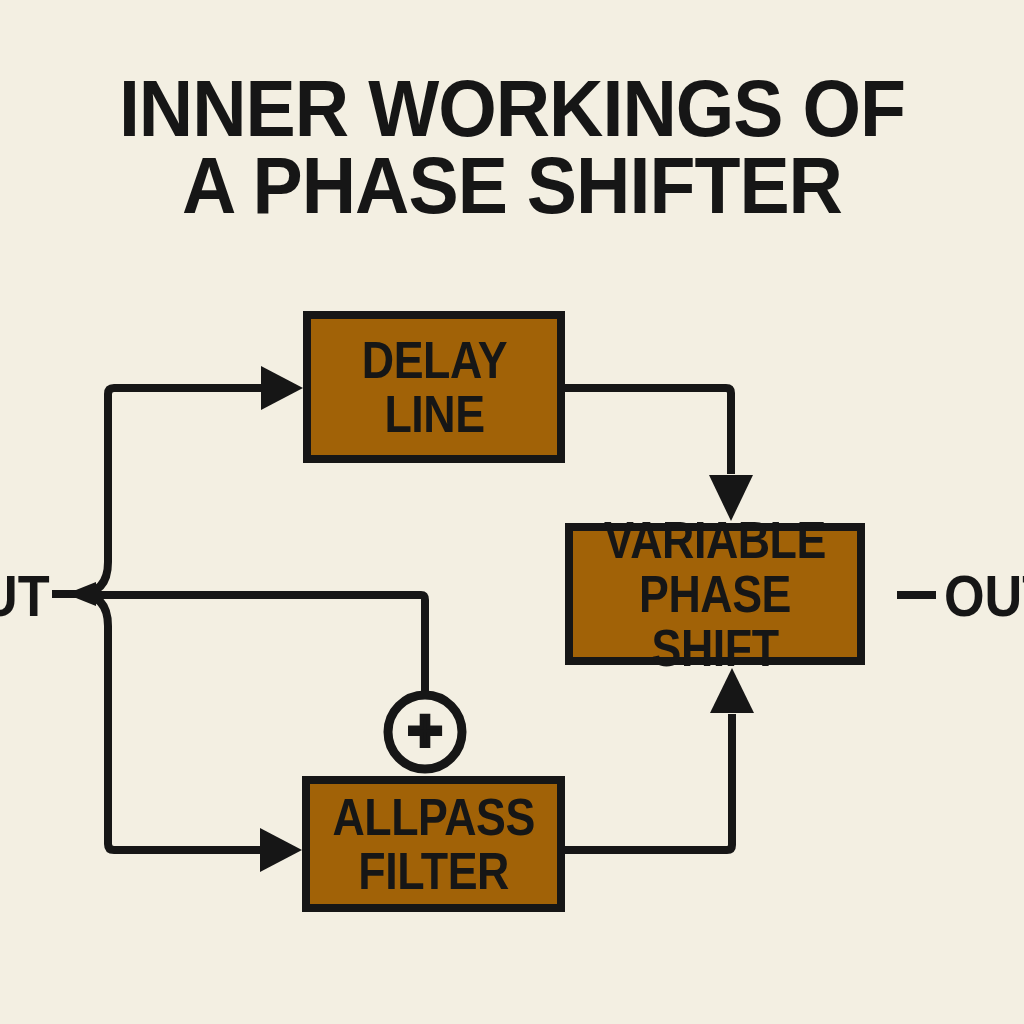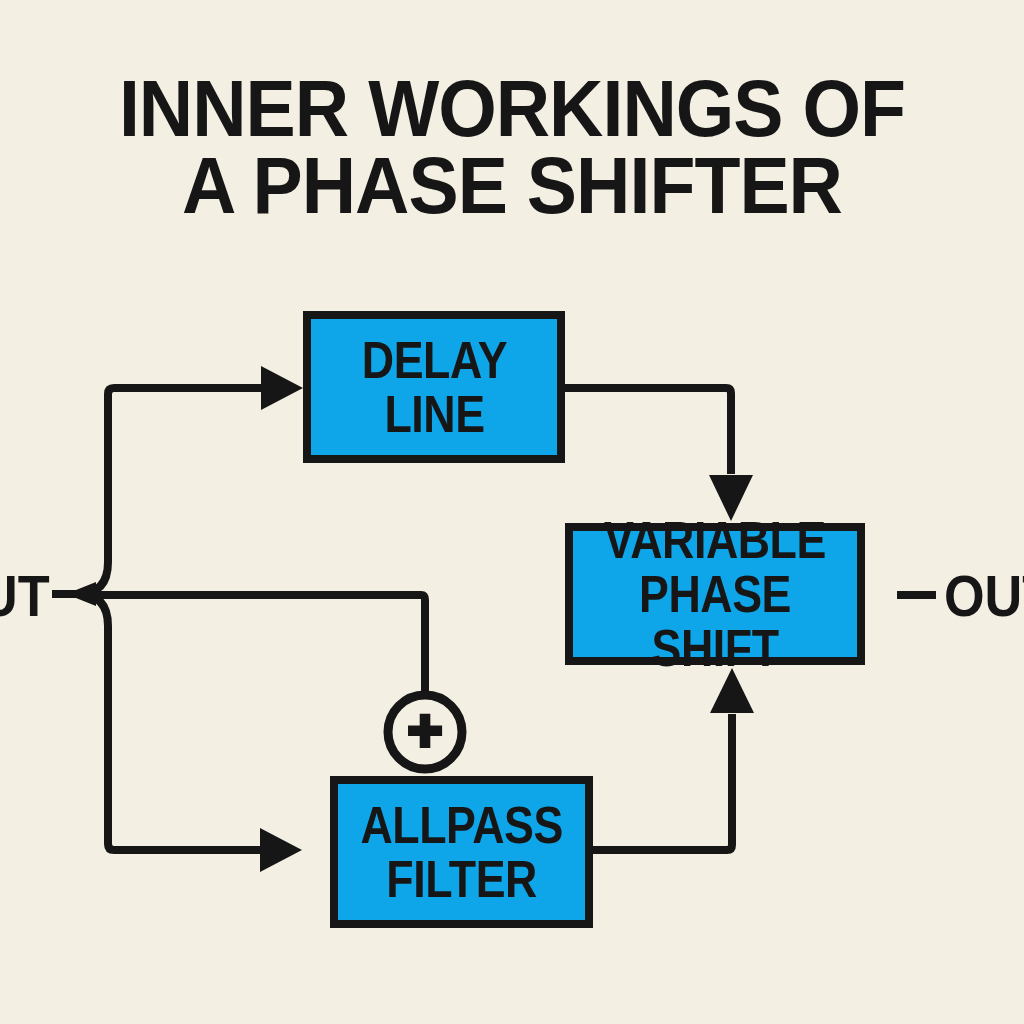--- a/index.html
+++ b/index.html
@@ -42,36 +42,36 @@
     stroke-width: 8;
     stroke-linecap: butt;
     stroke-linejoin: miter;
   }
   .head { fill: #161616; stroke: none; }
 
   .node {
     position: absolute;
     box-sizing: border-box;
     border: 8px solid #161616;
-    background: #0ea5e9;
+    background: #a16207;
     display: flex;
     align-items: center;
     justify-content: center;
     text-align: center;
   }
   .node-label {
     font-weight: bold;
     font-size: 52px;
     line-height: 54px;
     letter-spacing: -0.5px;
     transform: scaleX(0.86);
   }
   .node-delay   { left: 303px; top: 311px; width: 262px; height: 152px; }
   .node-phase   { left: 565px; top: 523px; width: 300px; height: 142px; }
-  .node-allpass { left: 302px; top: 776px; width: 263px; height: 152px; margin-left: 28px; }
+  .node-allpass { left: 302px; top: 776px; width: 263px; height: 136px; }
 
   .io-label {
     position: absolute;
     font-weight: bold;
     font-size: 58px;
     line-height: 58px;
     white-space: nowrap;
     transform: scaleX(0.9);
     transform-origin: 0 0;
   }

